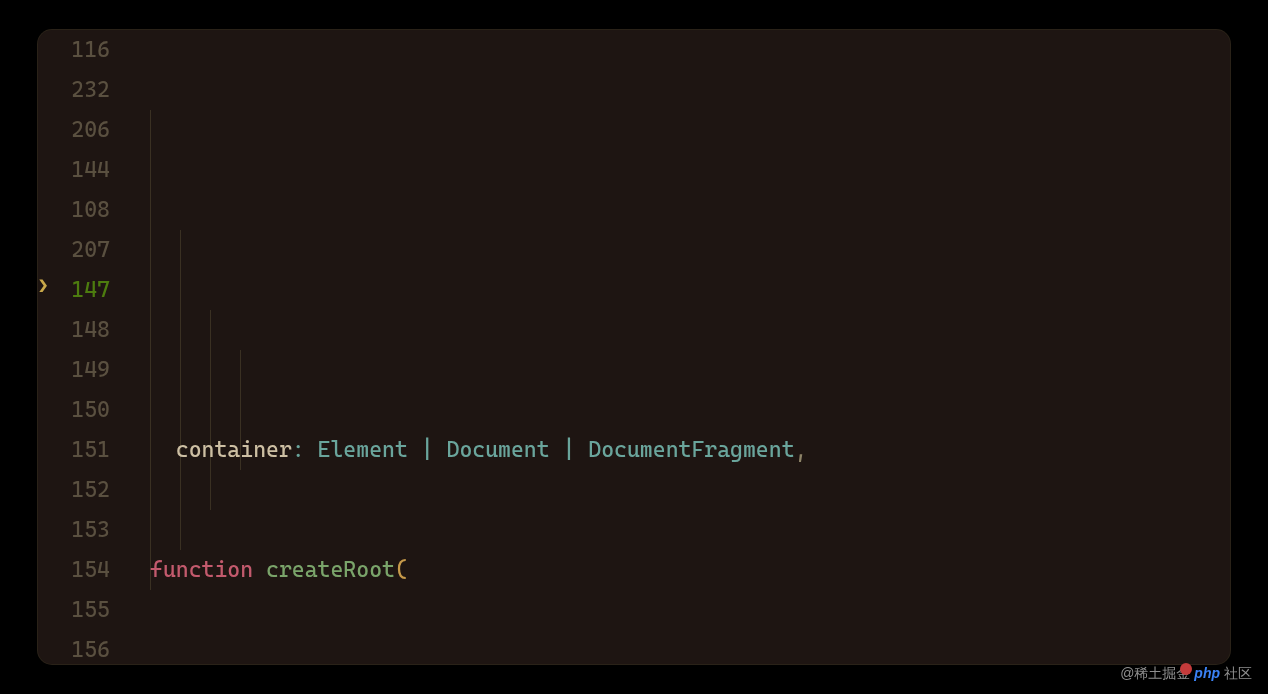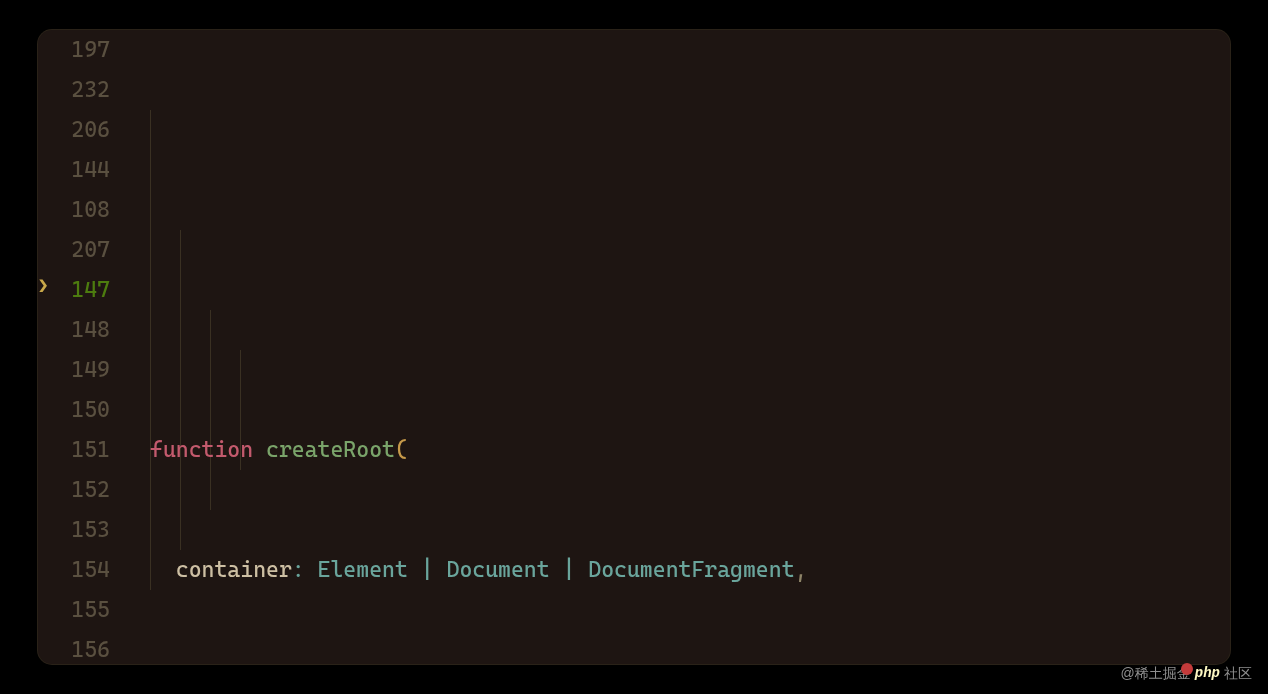--- a/index.html
+++ b/index.html
@@ -76,45 +76,44 @@
   bottom: 8px;
   right: 16px;
   color: #8f8f8f;
   font-size: 14px;
   font-family: sans-serif;
   display: flex;
   align-items: center;
   gap: 4px;
 }
 .watermark .logo {
-  color: #fef9c3;
+  color: #3b82f6;
   font-weight: bold;
   font-style: italic;
   position: relative;
-  font-family: Liberation Mono, monospace;
 }
 .watermark .logo::before {
   content: '';
   position: absolute;
   left: -14px;
   top: 2px;
   width: 12px;
   height: 12px;
   background: #c43b3b;
   border-radius: 50%;
 }
 </style>
 </head>
 <body>
 
 <div class="editor">
   <div class="code-area">
     <div class="gutter">
       <span class="fold-marker" style="top:240px">❯</span>
-      <span class="num">197</span>
+      <span class="num">116</span>
       <span class="num">232</span>
       <span class="num">206</span>
       <span class="num">144</span>
       <span class="num">108</span>
       <span class="num">207</span>
       <span class="num hl">147</span>
       <span class="num">148</span>
       <span class="num">149</span>
       <span class="num">150</span>
       <span class="num">151</span>
@@ -124,22 +123,22 @@
       <span class="num">155</span>
       <span class="num">156</span>
     </div>
     <div class="code">
       <div class="indent-guide" style="left:22px; top:80px; height:480px;"></div>
       <div class="indent-guide" style="left:52px; top:200px; height:320px;"></div>
       <div class="indent-guide" style="left:82px; top:280px; height:200px;"></div>
       <div class="indent-guide" style="left:112px; top:320px; height:120px;"></div>
 
       <span class="line"></span>
+      <span class="line">  <span class="c-var">container</span><span class="c-op">:</span> <span class="c-type">Element</span> <span class="c-op">|</span> <span class="c-type">Document</span> <span class="c-op">|</span> <span class="c-type">DocumentFragment</span><span class="c-pun2">,</span></span>
       <span class="line"><span class="c-kw">function</span> <span class="c-fn">createRoot</span><span class="c-paren">(</span></span>
-      <span class="line">  <span class="c-var">container</span><span class="c-op">:</span> <span class="c-type">Element</span> <span class="c-op">|</span> <span class="c-type">Document</span> <span class="c-op">|</span> <span class="c-type">DocumentFragment</span><span class="c-pun2">,</span></span>
       
       
       
       
       
       
       
       
       
       

